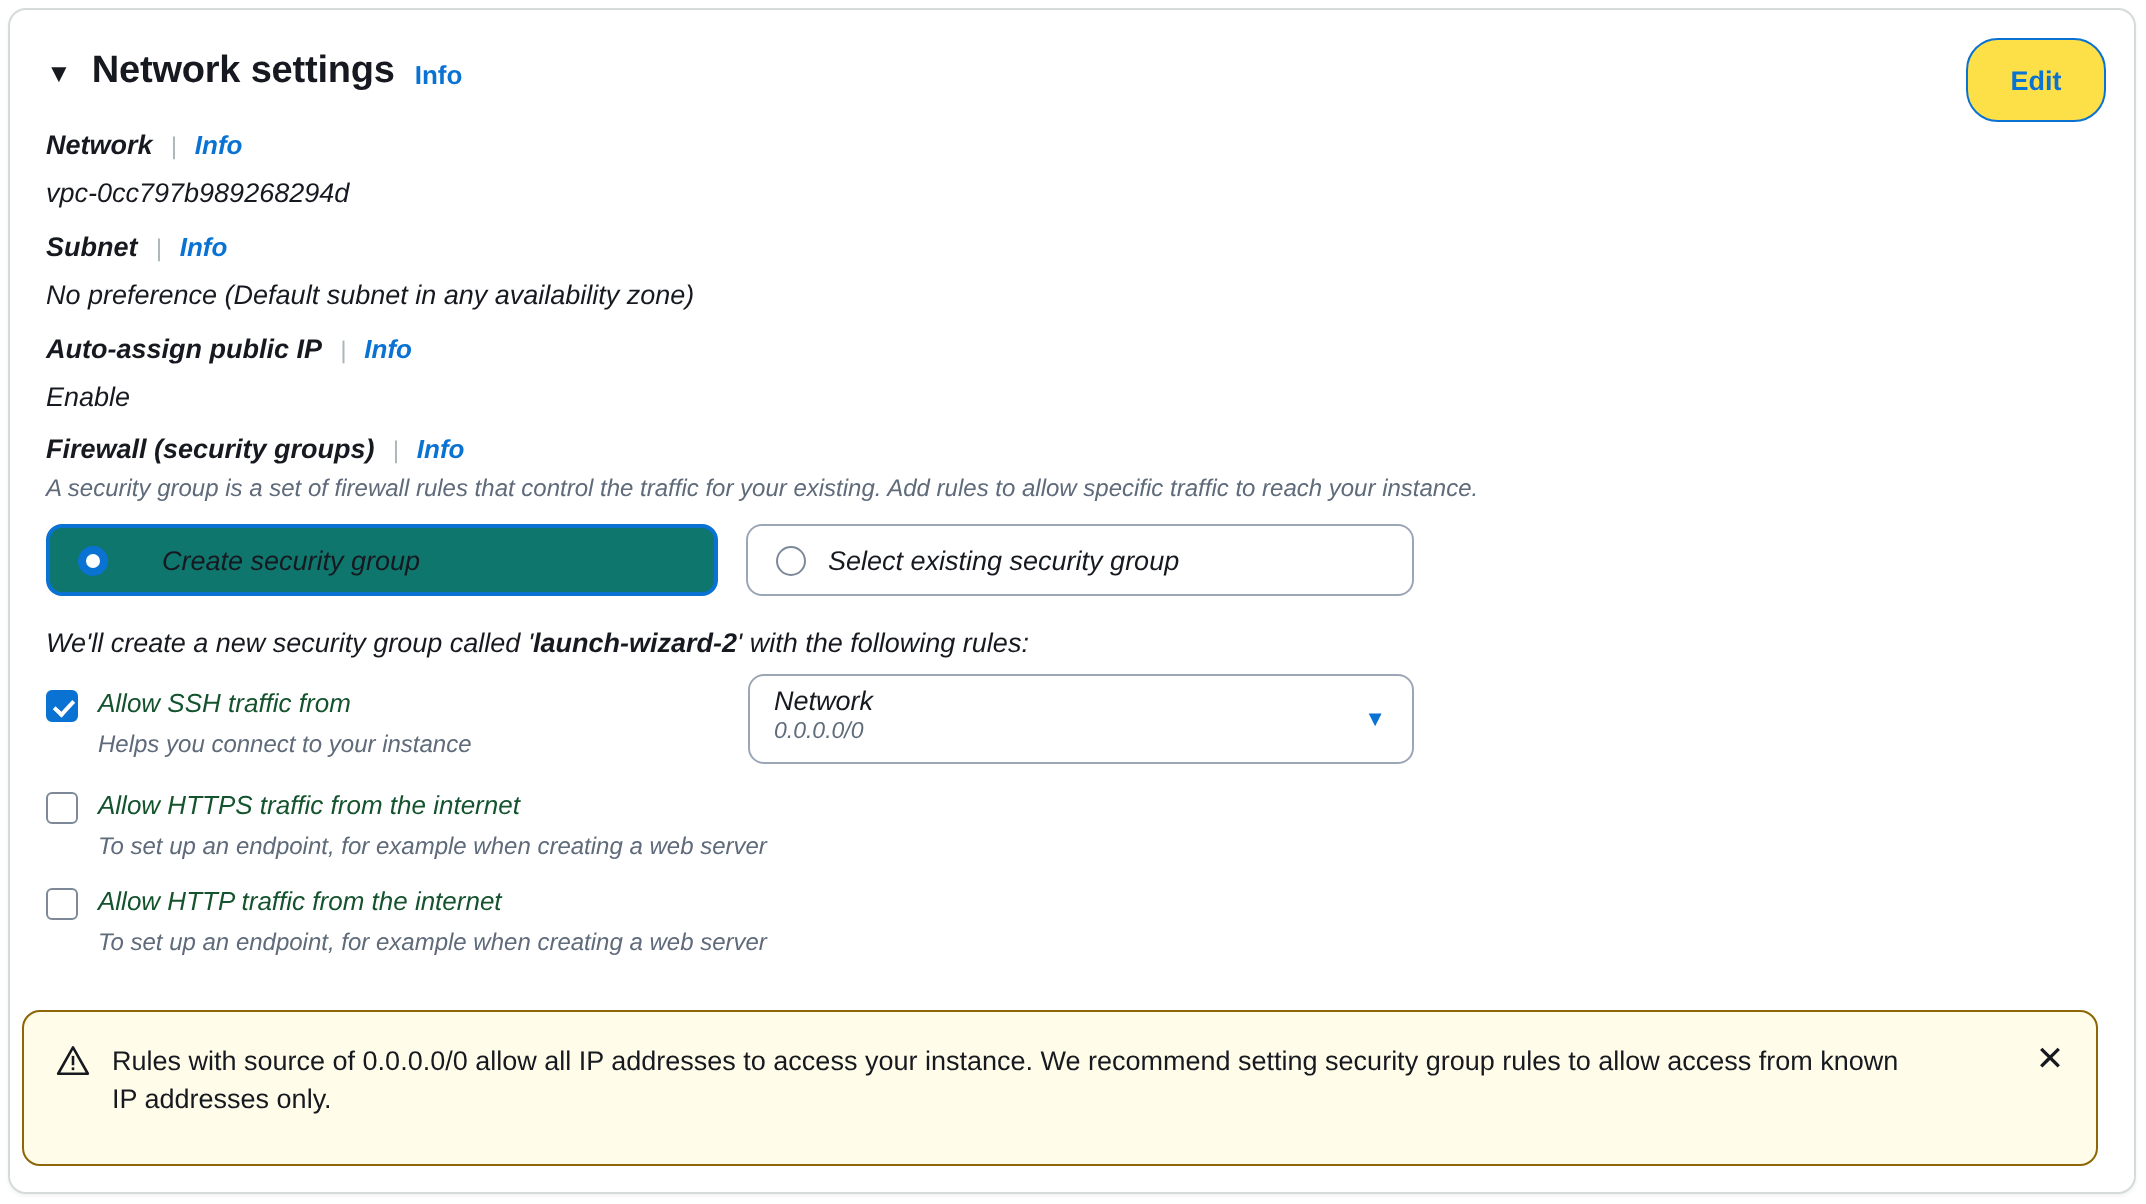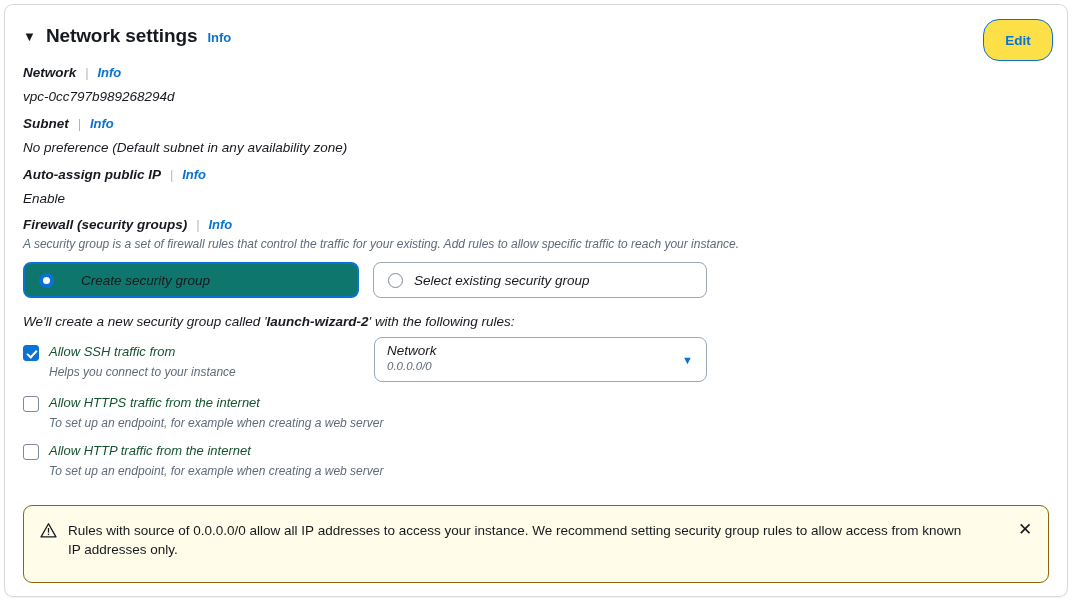--- a/index.html
+++ b/index.html
@@ -242,21 +242,21 @@
     position: absolute;
     right: 13px;
     top: 16px;
     color: #0972d3;
     font-size: 11px;
   }
 
   
   .alert {
     position: absolute;
-    left: 18px;
+    left: 6px;
     right: 18px;
     bottom: 13px;
     min-height: 78px;
     border: 1.5px solid #8d6605;
     border-radius: 9px;
     background: #fffce9;
     box-sizing: border-box;
     display: flex;
     align-items: flex-start;
     padding: 15px 16px 15px 16px;

